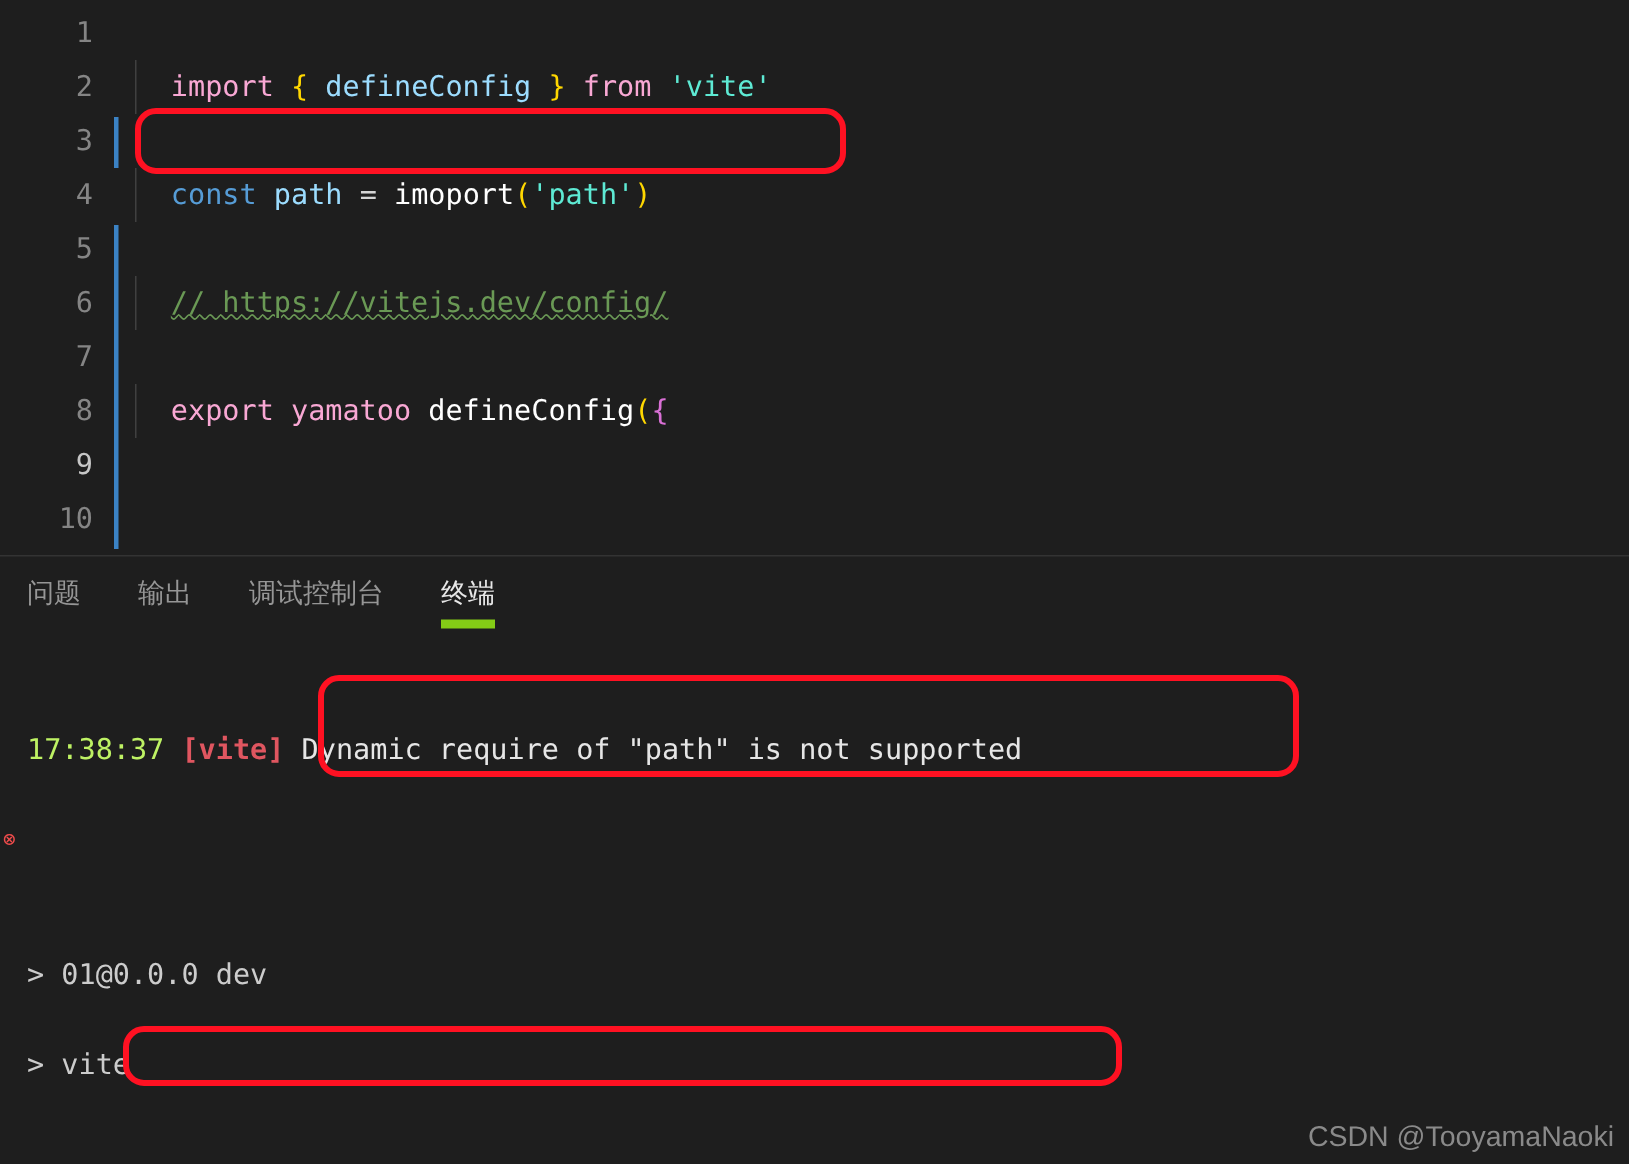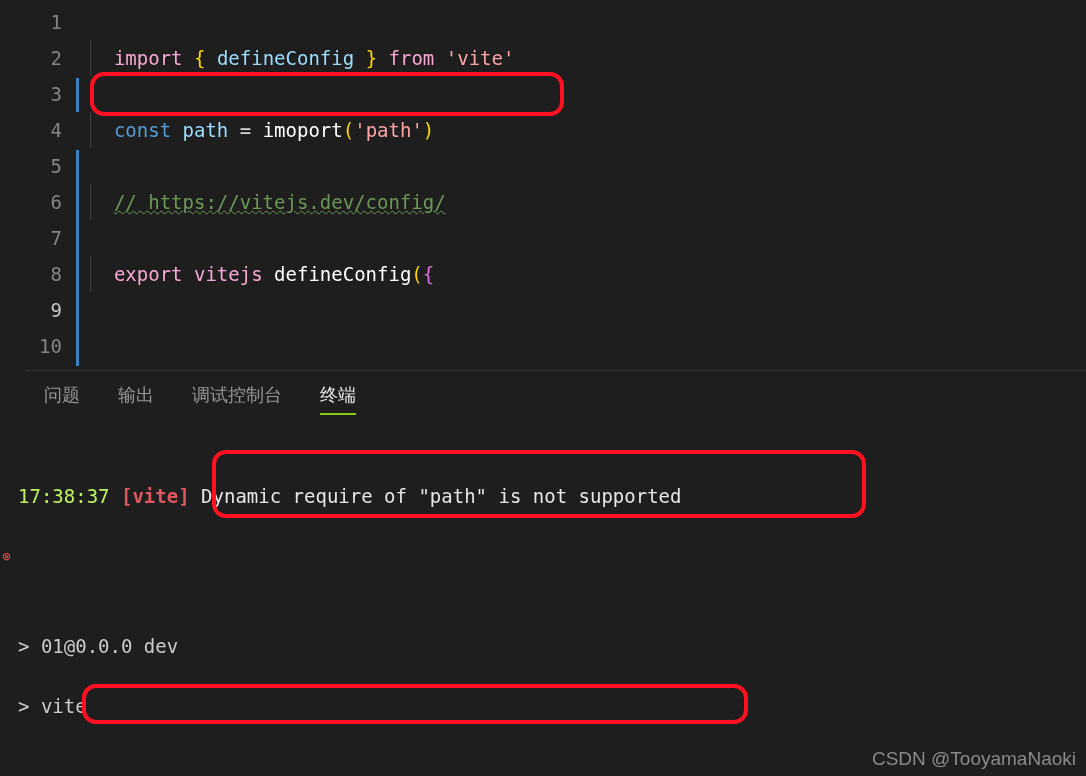--- a/index.html
+++ b/index.html
@@ -48,21 +48,21 @@
   border-left: 1px solid #404040;
   display: inline-block;
   height: 36px;
   vertical-align: top;
 }
 
 .kw { color: #f9a8d4; }
 .kw2 { color: #569cd6; }
 .id { color: #9cdcfe; }
 .fn { color: #ffffff; }
-.str { color: #fca5a5; }
+.str { color: #5eead4; }
 .pun { color: #d4d4d4; }
 .cmt { color: #6a9955; margin-top: 32px; }
 .underline { text-decoration: underline wavy #6a9955 1px; }
 .yellow-brace { color: #ffd700; }
 .pink-brace { color: #da70d6; }
 
 .highlight-box {
   position: absolute;
   border: 4px solid #ff1122;
   border-radius: 14px;
@@ -70,26 +70,25 @@
 }
 
 .panel-tabs {
   display: flex;
   gap: 38px;
   padding: 12px 18px 8px;
   border-top: 1px solid #333;
   font-family: "PingFang SC", sans-serif;
   font-size: 18px;
   color: #969696;
-  margin-left: 26px;
 }
 .panel-tabs .tab { cursor: pointer; padding-bottom: 6px; }
 .panel-tabs .tab.active {
   color: #e7e7e7;
-  border-bottom: 2px solid #84cc16;
+  border-bottom: 6px solid #84cc16;
 }
 
 .terminal {
   padding: 28px 18px 0;
   line-height: 30px;
   font-size: 19px;
   white-space: pre;
   position: relative;
 }
 .t-time { color: #bef264; }
@@ -131,21 +130,21 @@
 
   <div class="fold-bar">
     <div class="fold-segment" style="top:74px;height:34px;"></div>
     <div class="fold-segment" style="top:146px;height:216px;"></div>
   </div>
 
   <div class="code">
 <div><span class="indent-guide"></span>  <span class="kw">import</span> <span class="yellow-brace">{</span> <span class="id">defineConfig</span> <span class="yellow-brace">}</span> <span class="kw">from</span> <span class="str">'vite'</span></div>
 <div><span class="indent-guide"></span>  <span class="kw2">const</span> <span class="id">path</span> <span class="pun">=</span> <span class="fn">imoport</span><span class="yellow-brace">(</span><span class="str">'path'</span><span class="yellow-brace">)</span></div>
 <div><span class="indent-guide"></span>  <span class="cmt underline">// https://vitejs.dev/config/</span></div>
-<div><span class="indent-guide"></span>  <span class="kw">export</span> <span class="kw">vitejs</span> <span class="fn">defineConfig</span><span class="yellow-brace">(</span><span class="pink-brace">{</span></div>
+<div><span class="indent-guide"></span>  <span class="kw">export</span> <span class="kw">yamatoo</span> <span class="fn">defineConfig</span><span class="yellow-brace">(</span><span class="pink-brace">{</span></div>
 
 
 
 
 
   </div>
 </div>
 
 <div class="highlight-box" style="left:90px; top:72px; width:474px; height:44px;"></div>
 

